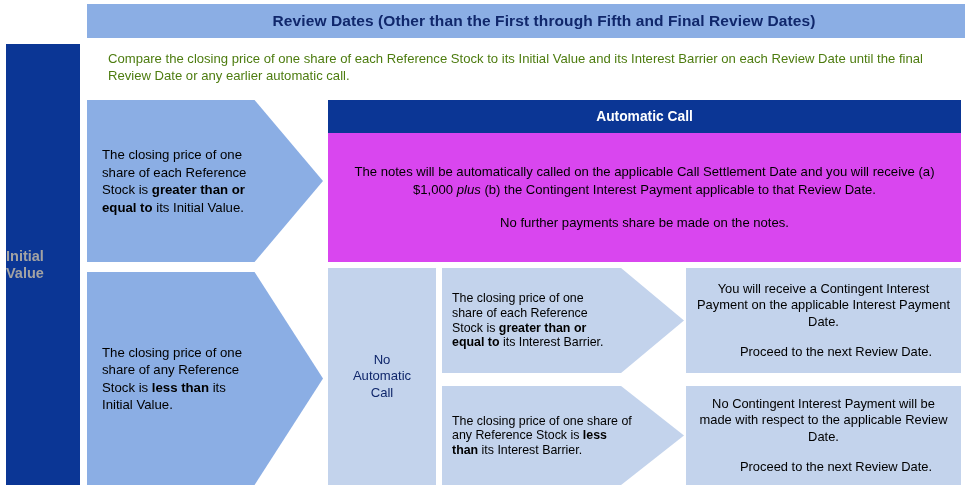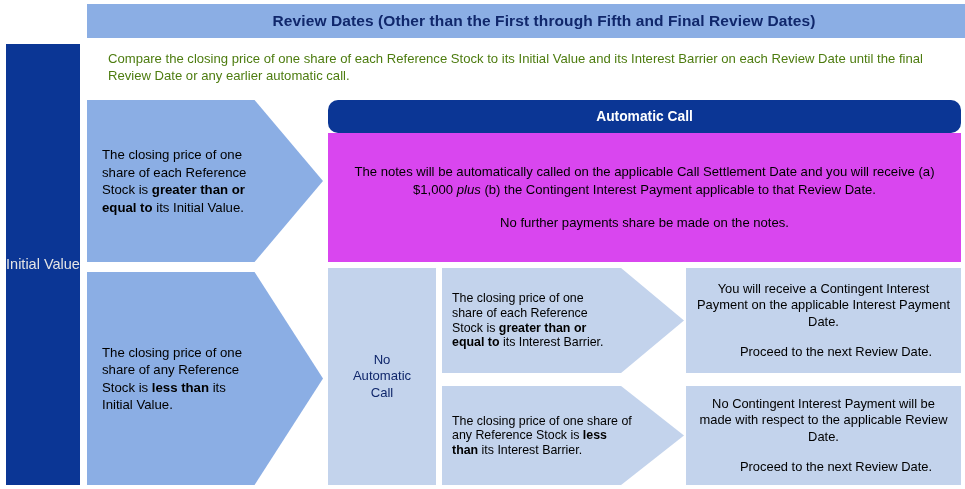--- a/index.html
+++ b/index.html
@@ -56,28 +56,28 @@
   }
 
   
   .initial-bar {
     position: absolute;
     left: 6px;
     top: 44px;
     width: 74px;
     height: 441px;
     background: #0B3695;
-    color: #e5e5e5;
+    color: #a3a3a3;
     font-size: 14.5px;
-    font-weight: normal;
+    font-weight: bold;
     line-height: 17px;
     display: flex;
     align-items: center;
     justify-content: center;
-    text-align: right;
+    text-align: left;
   }
 
   
   .arrow {
     position: absolute;
     display: flex;
     align-items: center;
     box-sizing: border-box;
   }
   .arrow .arrow-text {
@@ -161,21 +161,20 @@
   #auto-call-panel .panel-head {
     height: 33px;
     background: #0B3695;
     color: #ffffff;
     font-size: 13.8px;
     font-weight: bold;
     display: flex;
     align-items: center;
     justify-content: center;
     text-align: center;
-    border-radius: 10px;
   }
   #auto-call-panel .panel-body {
     height: 129px;
     background: #d946ef;
     color: #000000;
     font-size: 13.1px;
     line-height: 17.5px;
     display: flex;
     flex-direction: column;
     align-items: center;

